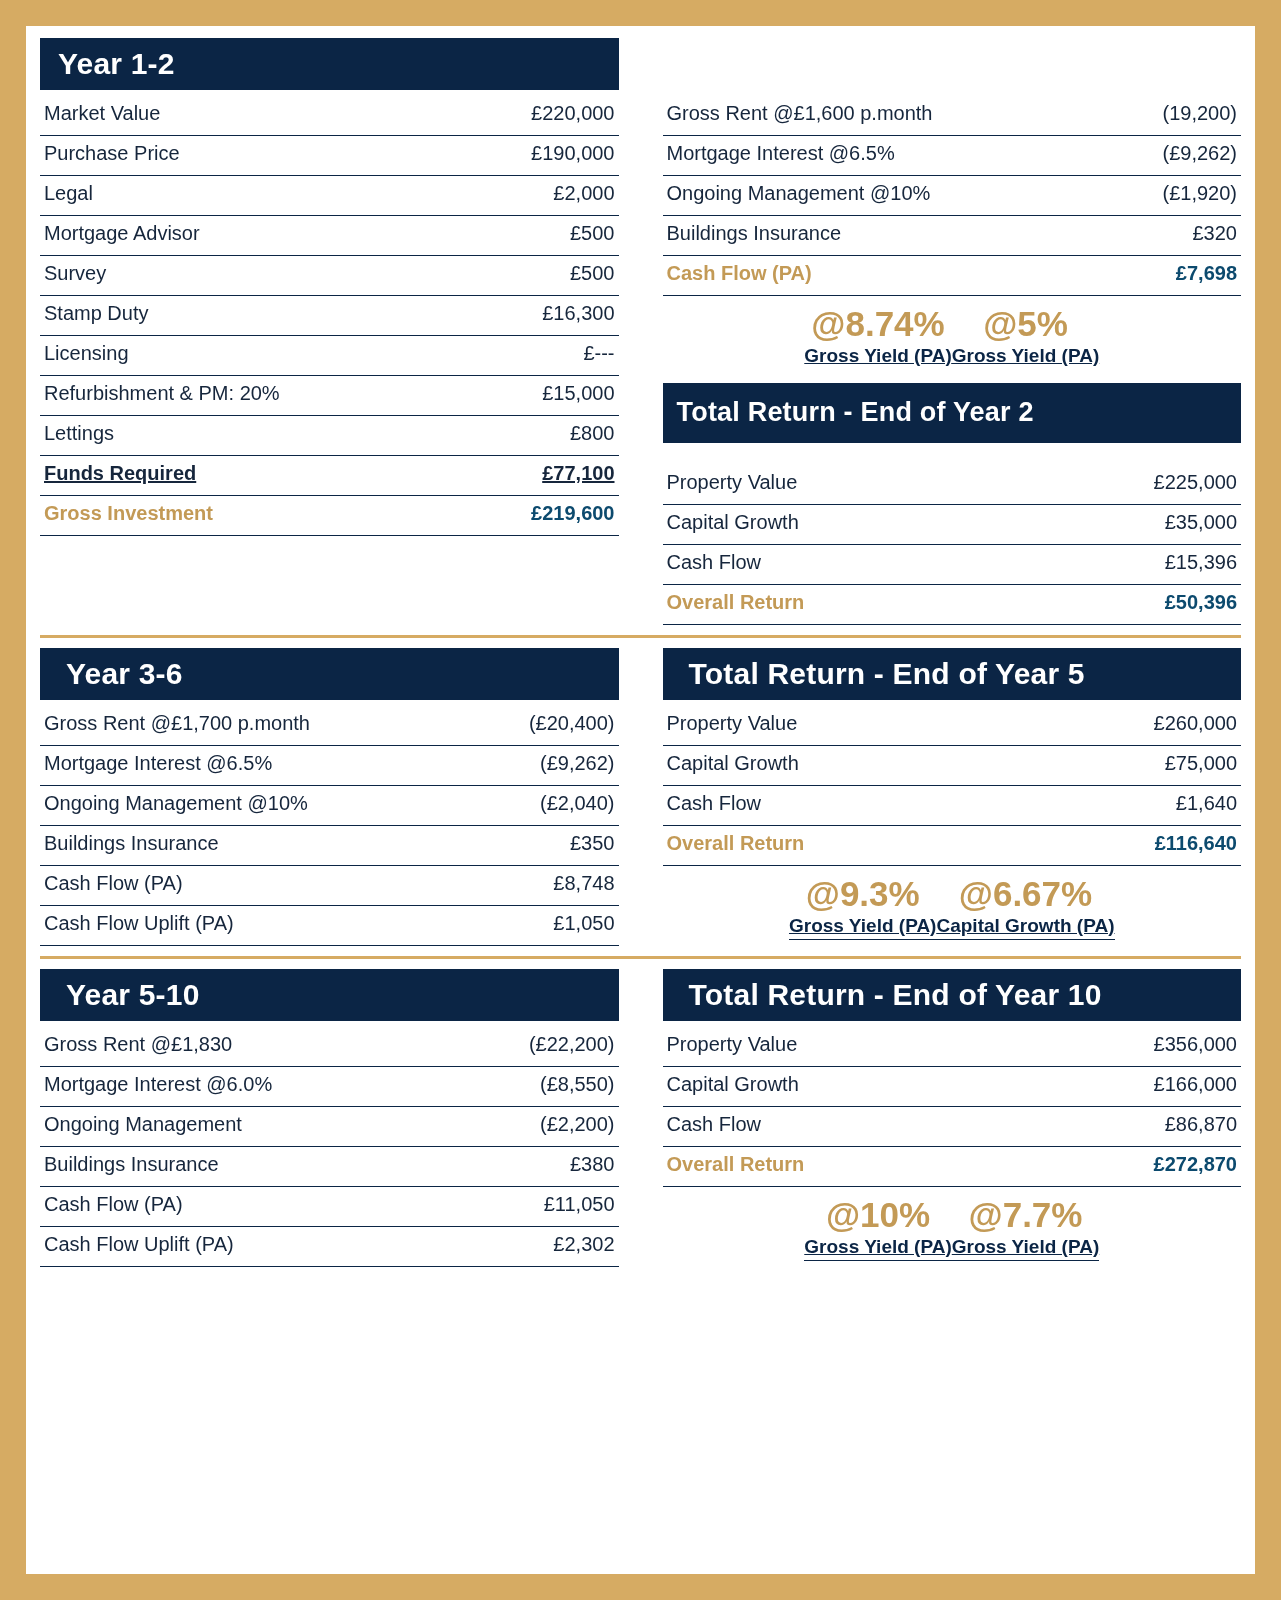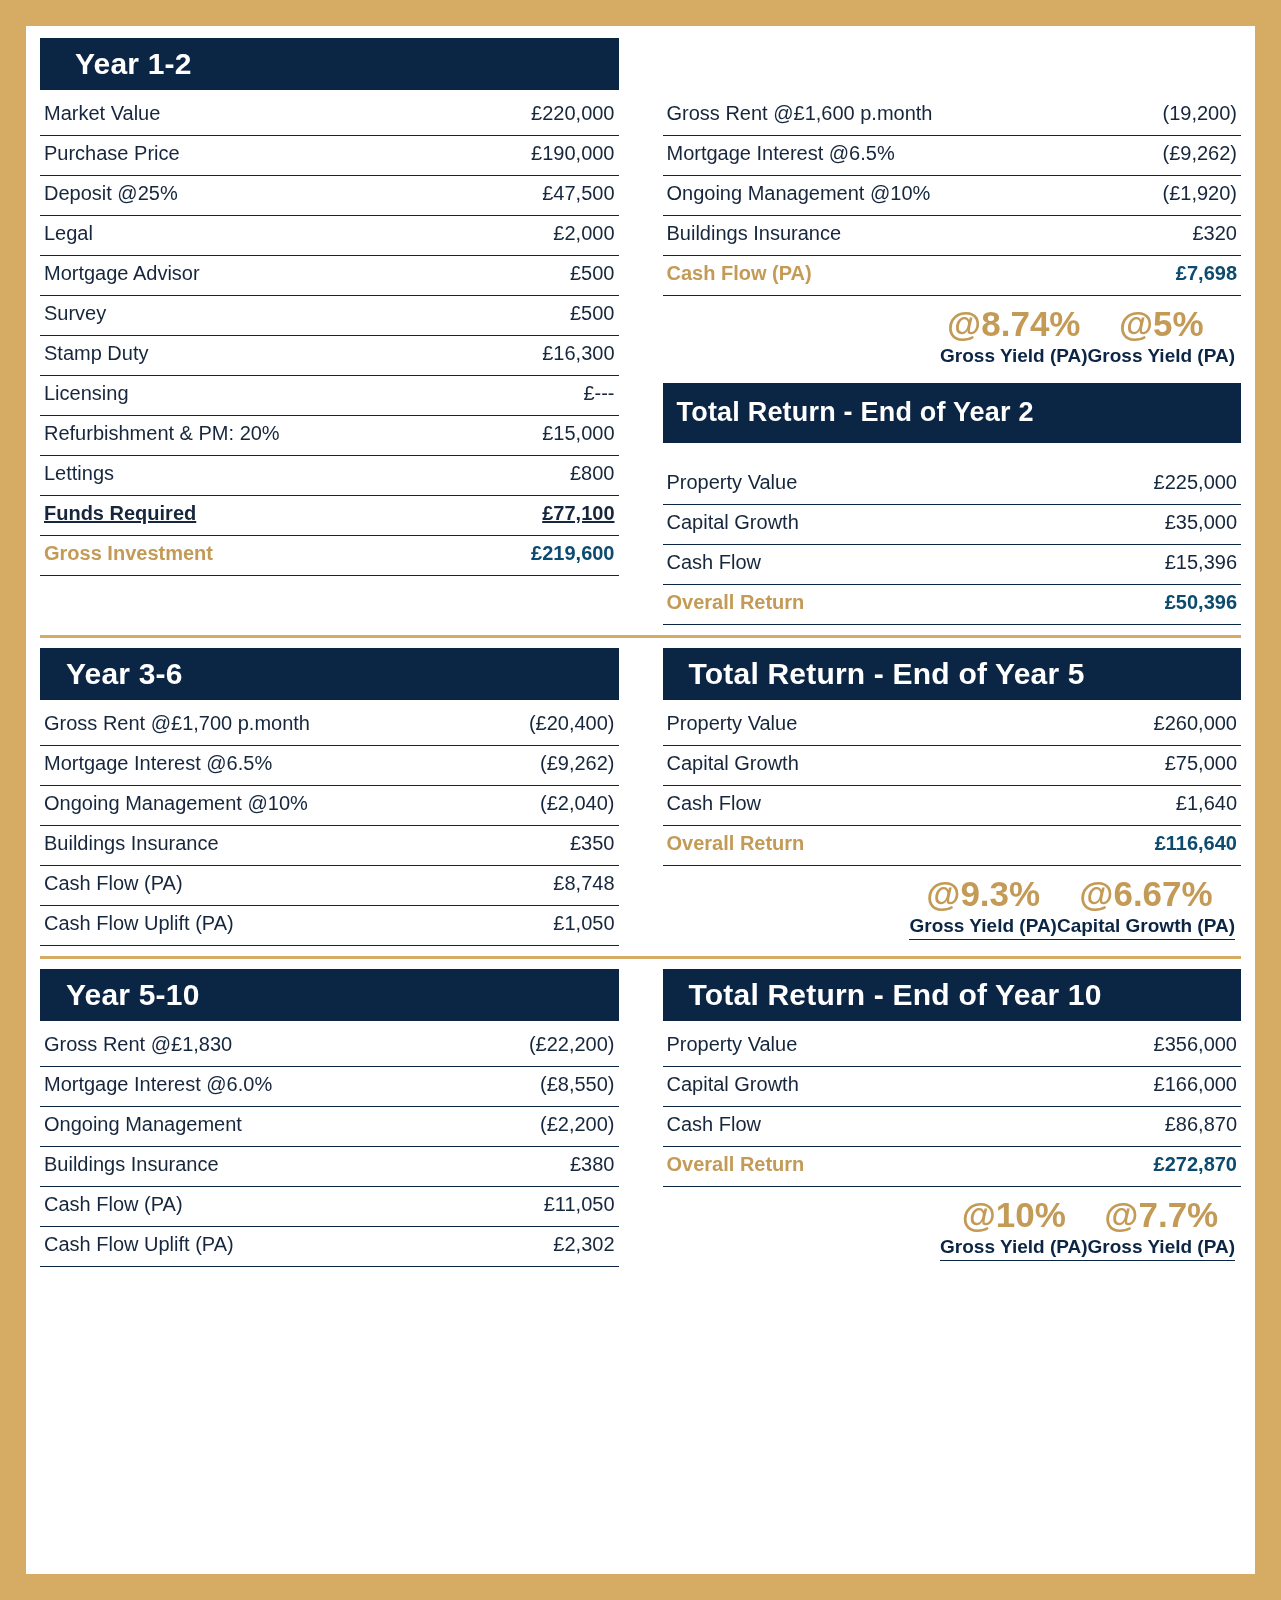--- a/index.html
+++ b/index.html
@@ -48,21 +48,21 @@
   .bar {
     background: #0b2545;
     color: #ffffff;
     font-weight: bold;
     letter-spacing: 0.2px;
     display: flex;
     align-items: center;
   }
   .bar.full {
     height: 52px;
-    padding-left: 35px;
+    padding-left: 18px;
     font-size: 30px;
   }
   .bar.half {
     height: 52px;
     padding-left: 26px;
     font-size: 30px;
   }
   .bar.total-inline {
     height: 60px;
     padding-left: 14px;
@@ -84,36 +84,37 @@
   .row .lbl { white-space: nowrap; }
   .row .val { white-space: nowrap; text-align: right; margin-left: 24px; }
 
   .row.bold { font-weight: bold; text-decoration: underline; }
   .row.gold { color: #c39a56; font-weight: bold; }
   .row.gold .val { color: #0c4a6e; }
 
   
   .yields {
     display: flex;
-    justify-content: flex-end;
+    justify-content: center;
     align-items: flex-end;
     padding: 10px 6px 4px 6px;
   }
   .yield { text-align: center; }
   .yield .pct {
     color: #c39a56;
     font-weight: bold;
     font-size: 35px;
     line-height: 1.05;
   }
   .yield .cap {
     color: #0b2545;
     font-weight: bold;
     font-size: 19px;
     margin-top: 2px;
+    text-decoration: underline;
   }
   .yields.underlined .yield { border-bottom: 1.6px solid #0b2545; padding-bottom: 2px; }
   .spacer-22 { height: 22px; }
 
   
   .divider {
     height: 3px;
     background: #d6ab63;
     margin: 10px 0 10px 0;
   }
@@ -134,24 +135,20 @@
           <div class="block-pad">
             <div class="row">
               <span class="lbl">Market Value</span>
               <span class="val">£220,000</span>
             </div>
             <div class="row">
               <span class="lbl">Purchase Price</span>
               <span class="val">£190,000</span>
             </div>
             <div class="row">
-              <span class="lbl">Deposit       @25%</span>
-              <span class="val">£47,500</span>
-            </div>
-            <div class="row">
               <span class="lbl">Legal</span>
               <span class="val">£2,000</span>
             </div>
             <div class="row">
               <span class="lbl">Mortgage Advisor</span>
               <span class="val">£500</span>
             </div>
             <div class="row">
               <span class="lbl">Survey</span>
               <span class="val">£500</span>

